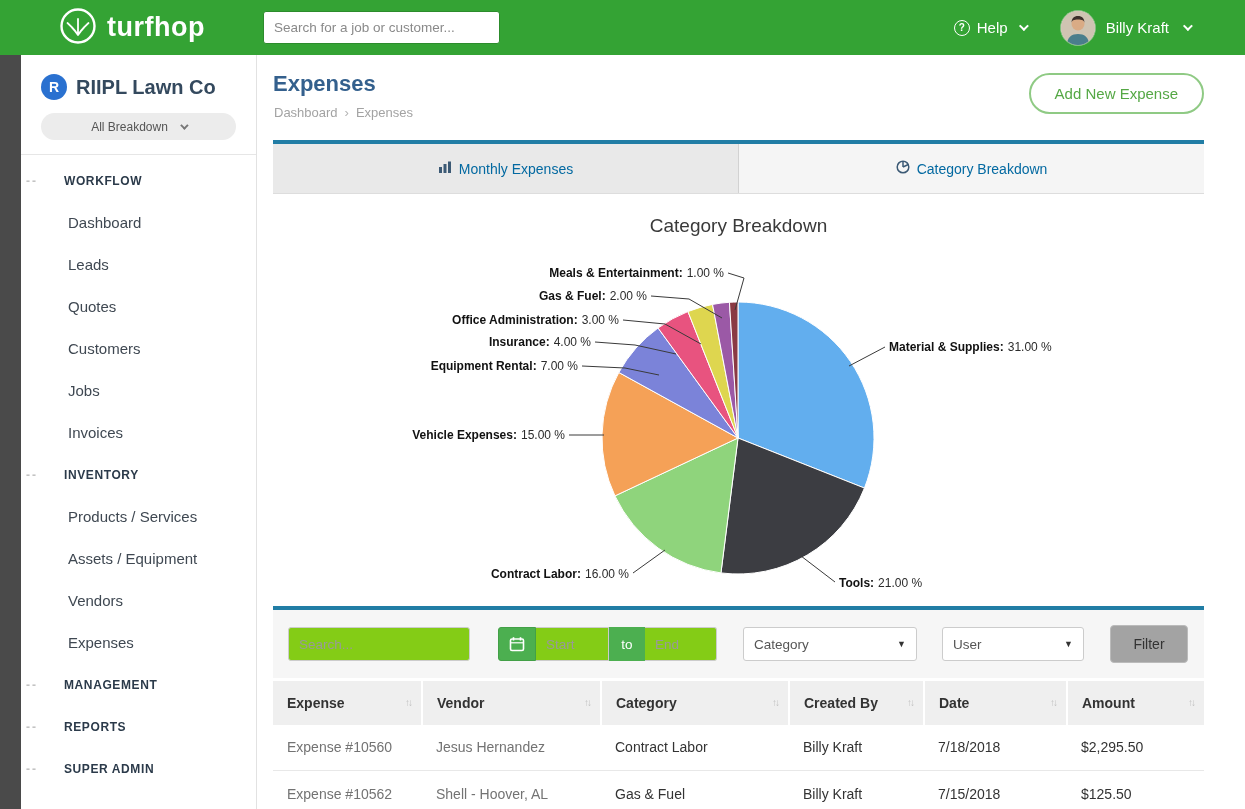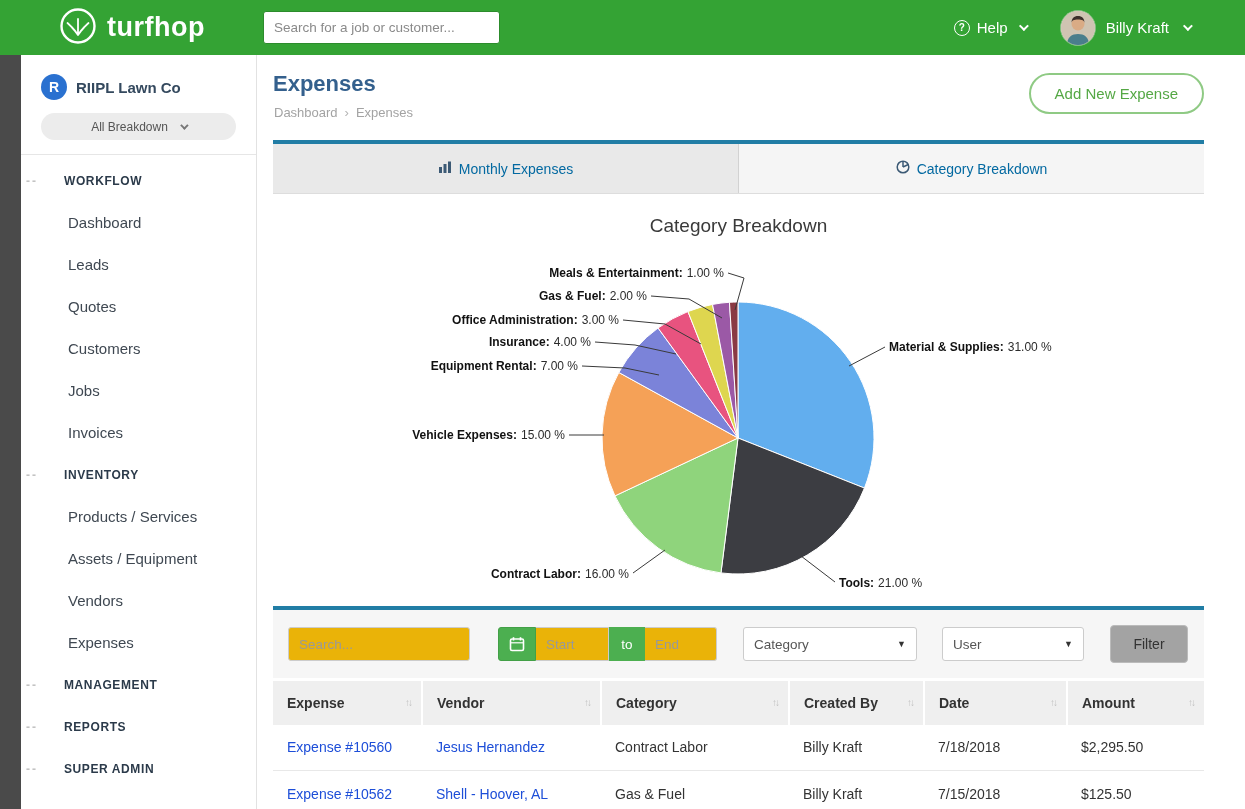--- a/index.html
+++ b/index.html
@@ -19,21 +19,21 @@
   .user-group { display:flex; align-items:center; gap:10px; cursor:pointer; font-size:15px; }
   .avatar { width:36px; height:36px; border-radius:50%; overflow:hidden; background:#e6dccf; border:1px solid #7fc27f; }
 
   
   .bodyrow { display:flex; height:754px; }
   .leftstrip { width:21px; background:#4a4a4a; flex:none; }
   .sidebar { width:236px; background:#fff; border-right:1px solid #e2e2e2; flex:none; }
   .side-top { padding:19px 20px 0 20px; }
   .company { display:flex; align-items:center; gap:9px; }
   .cbadge { width:26px; height:26px; border-radius:50%; background:#2a71d0; color:#fff; font-size:14px; font-weight:bold; display:flex; align-items:center; justify-content:center; }
-  .cname { font-size:15px; font-weight:bold; color:#34495e; }
+  .cname { font-size:20px; font-weight:bold; color:#34495e; }
   .loc-pill { margin:13px 0 14px 0; height:27px; background:#ececec; border-radius:14px; display:flex; align-items:center; justify-content:center; gap:8px; font-size:12px; color:#555; cursor:pointer; }
   .loc-pill .chev { border-color:#777; width:6px; height:6px; }
   .side-div { border-bottom:1px solid #e6e6e6; }
   .nav { list-style:none; margin-top:5px; }
   .nav li { height:42px; line-height:42px; white-space:nowrap; }
   .nav-header { position:relative; padding-left:43px; font-size:12px; font-weight:bold; letter-spacing:.6px; color:#2b3a4a; cursor:pointer; }
   .nav-header::before { content:"--"; position:absolute; left:5px; color:#c3c3c3; letter-spacing:2px; }
   .nav-item { padding-left:47px; font-size:15px; color:#3f4852; cursor:pointer; }
 
   
@@ -66,21 +66,21 @@
   .plbl b::after { content:":"; }
   .plbl span { margin-left:4px; }
   .plbl-0{left:616px;top:146px} .plbl-1{left:566px;top:382px}
   .plbl-2{right:575px;top:373px} .plbl-3{right:639px;top:234px}
   .plbl-4{right:626px;top:165px} .plbl-5{right:613px;top:141px}
   .plbl-6{right:585px;top:119px} .plbl-7{right:557px;top:95px}
   .plbl-8{right:480px;top:72px}
 
   
   .filterbar { border-top:4px solid #217da5; background:#f6f6f6; height:72px; display:flex; align-items:center; padding:0 15px; }
-  .f-input { height:34px; border:1px solid #ccc; border-radius:3px; background:#eab308; padding:0 10px; font-size:13.5px; color:#444; font-family:inherit; }
+  .f-input { height:34px; border:1px solid #ccc; border-radius:3px; background:#84cc16; padding:0 10px; font-size:13.5px; color:#444; font-family:inherit; }
   .f-input::placeholder { color:#999; }
   .f-search { width:182px; }
   .date-group { display:flex; margin-left:28px; }
   .cal-btn { width:38px; height:34px; background:#4caf50; border:1px solid #43a047; border-radius:3px 0 0 3px; display:flex; align-items:center; justify-content:center; cursor:pointer; }
   .d-start { width:73px; border-radius:0; border-left:none; }
   .to-box { width:36px; height:34px; background:#4caf50; color:#fff; font-size:13.5px; display:flex; align-items:center; justify-content:center; }
   .d-end { width:72px; border-radius:0 3px 3px 0; border-left:none; }
   .f-select { height:34px; background:#fff; border:1px solid #ccc; border-radius:3px; display:flex; align-items:center; justify-content:space-between; padding:0 10px; font-size:13.5px; color:#555; cursor:pointer; }
   .sel-cat { width:174px; margin-left:26px; }
   .sel-user { width:142px; margin-left:25px; }
@@ -89,21 +89,21 @@
 
   
   table { border-collapse:collapse; table-layout:fixed; width:931px; background:#fff; }
   col.c0{width:149px} col.c1{width:179px} col.c2{width:188px}
   col.c3{width:135px} col.c4{width:143px} col.c5{width:137px}
   thead th { height:45px; background:#efefef; border-right:2px solid #fff; border-top:3px solid #fff; cursor:pointer; }
   thead th:last-child { border-right:none; }
   .th-inner { display:flex; align-items:center; justify-content:space-between; padding:0 10px 0 14px; font-size:14px; font-weight:bold; color:#333; }
   .sort-ic { font-size:10px; color:#c0c0c0; letter-spacing:-2px; }
   tbody td { height:46px; border-bottom:1px solid #e8e8e8; padding-left:14px; font-size:14px; color:#333; }
-  .cell-link { color:#1d4ed8; cursor:pointer; }
+  .cell-link { color:#737373; cursor:pointer; }
 </style>
 </head>
 <body>
 
 <div class="page">
 
   <header class="topbar">
     <div class="brand">
       <span>
         <svg width="40" height="40" viewBox="0 0 40 40">

